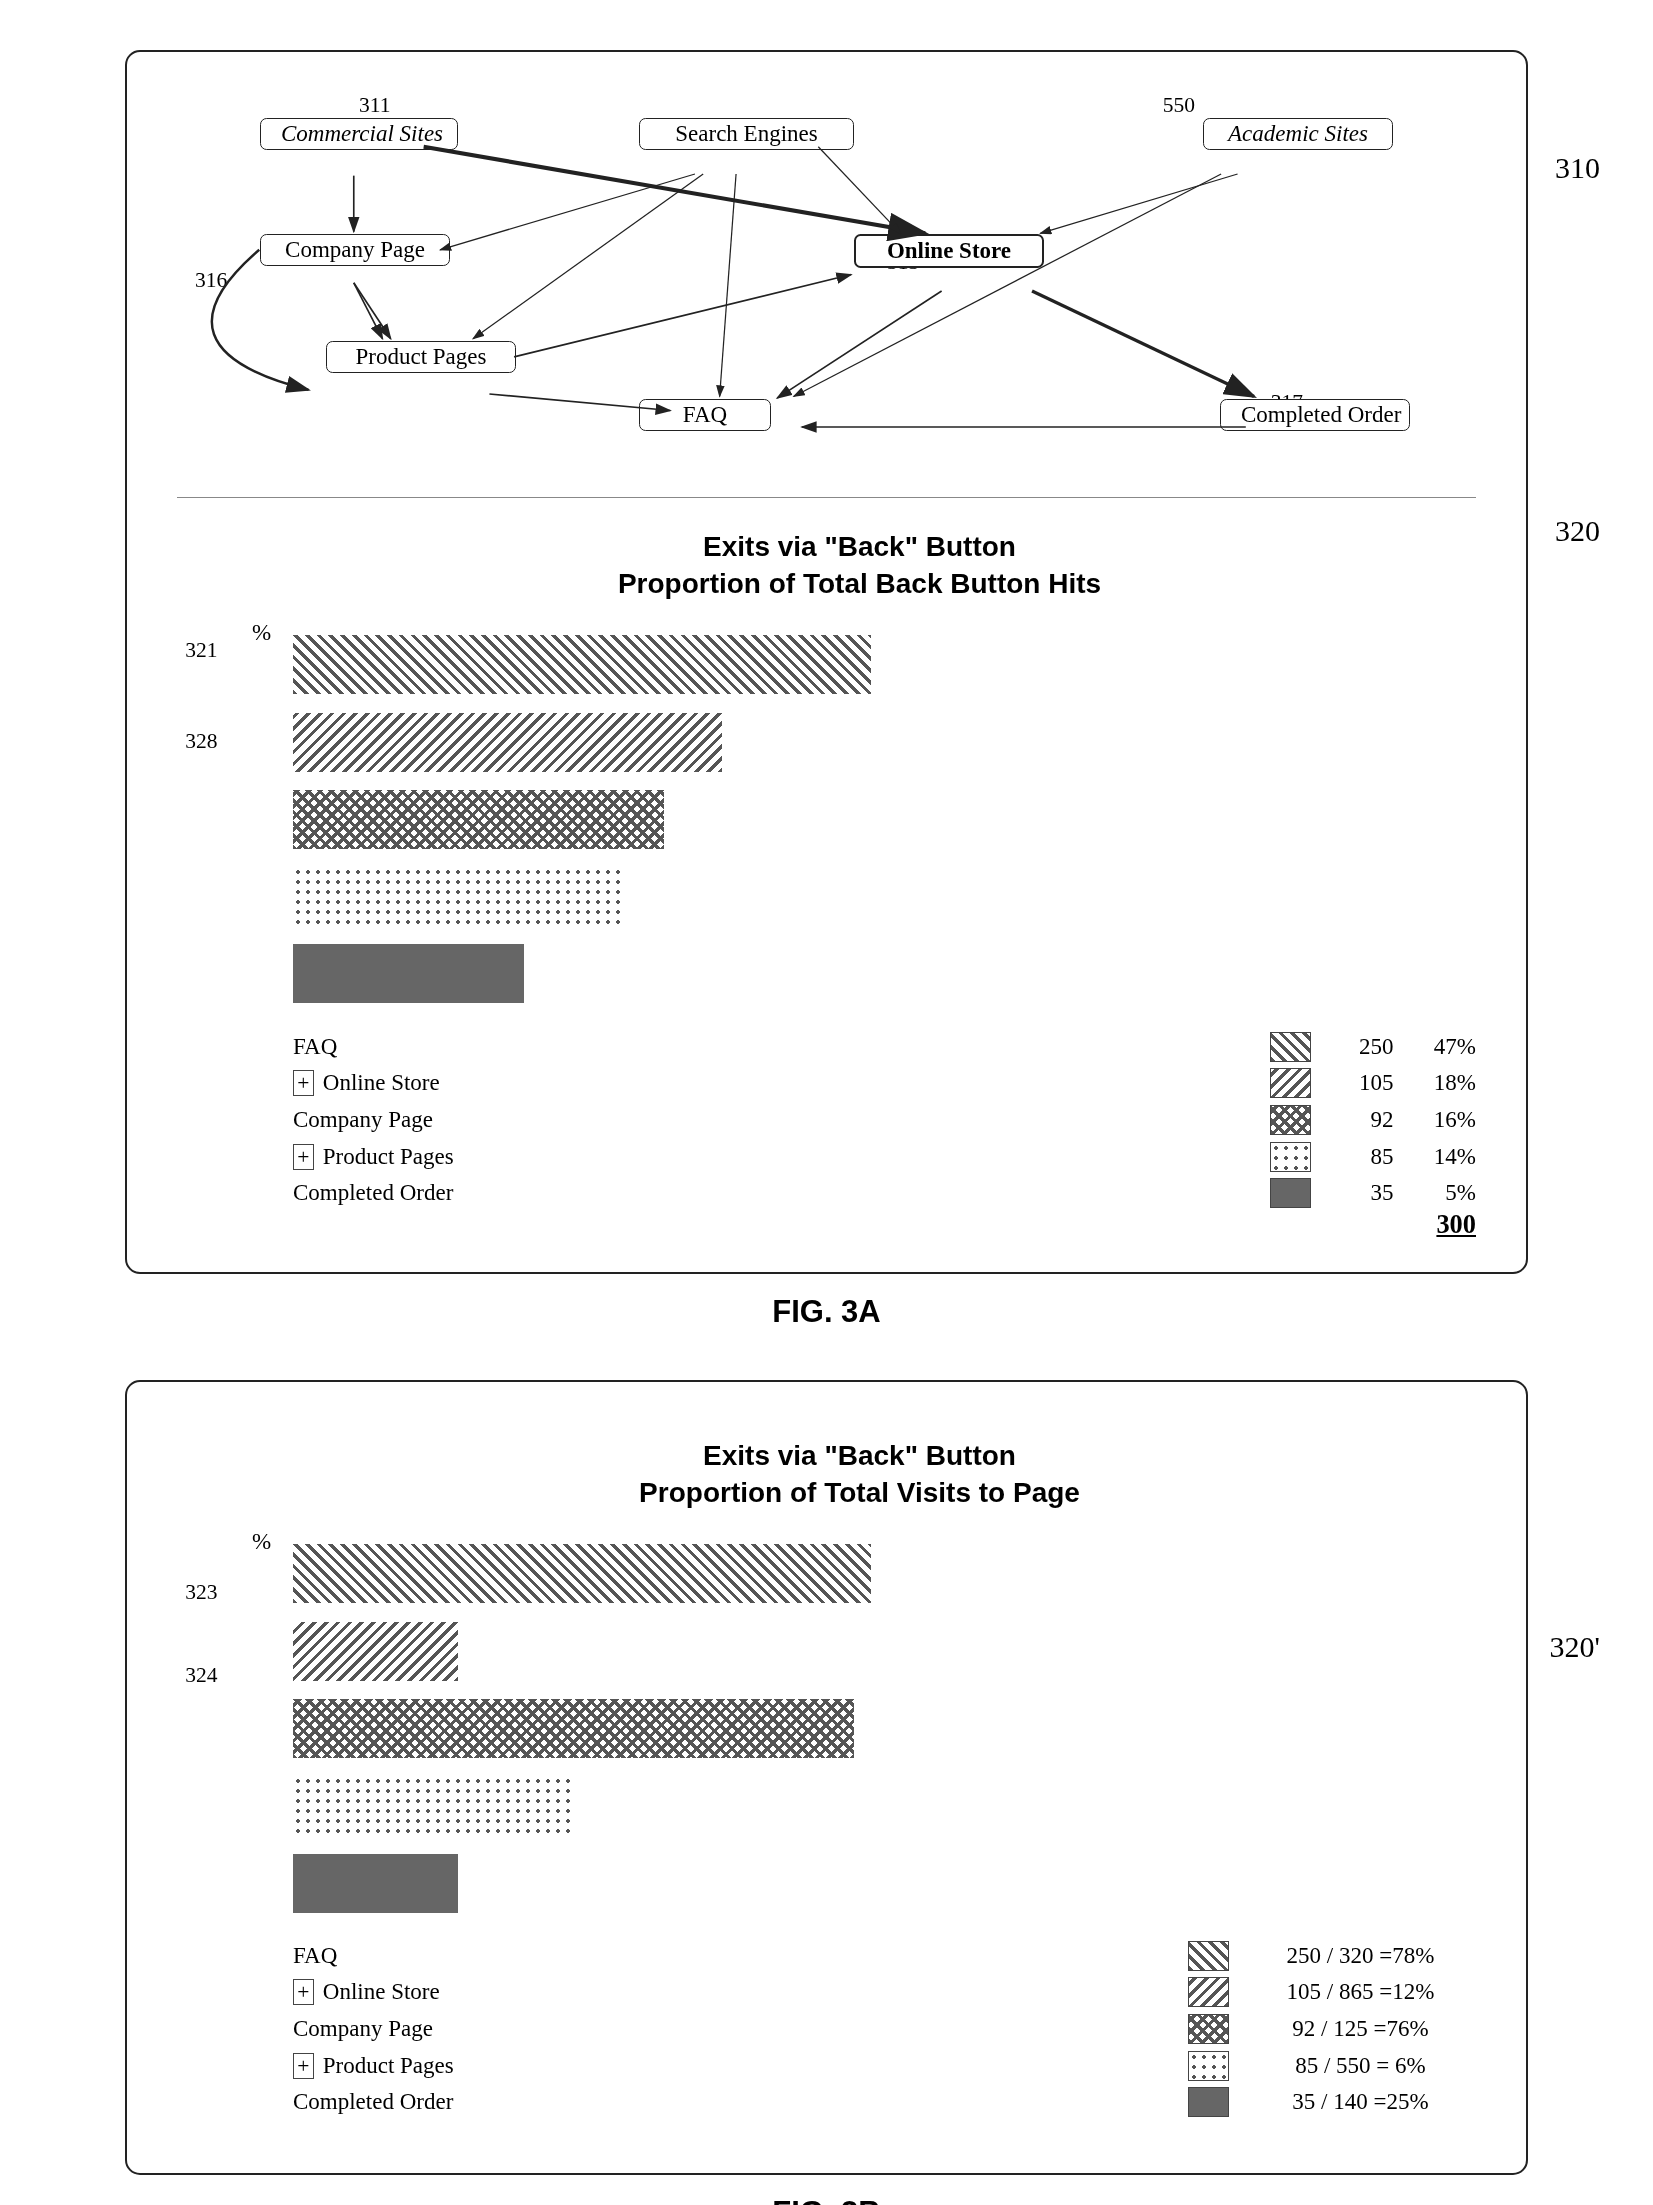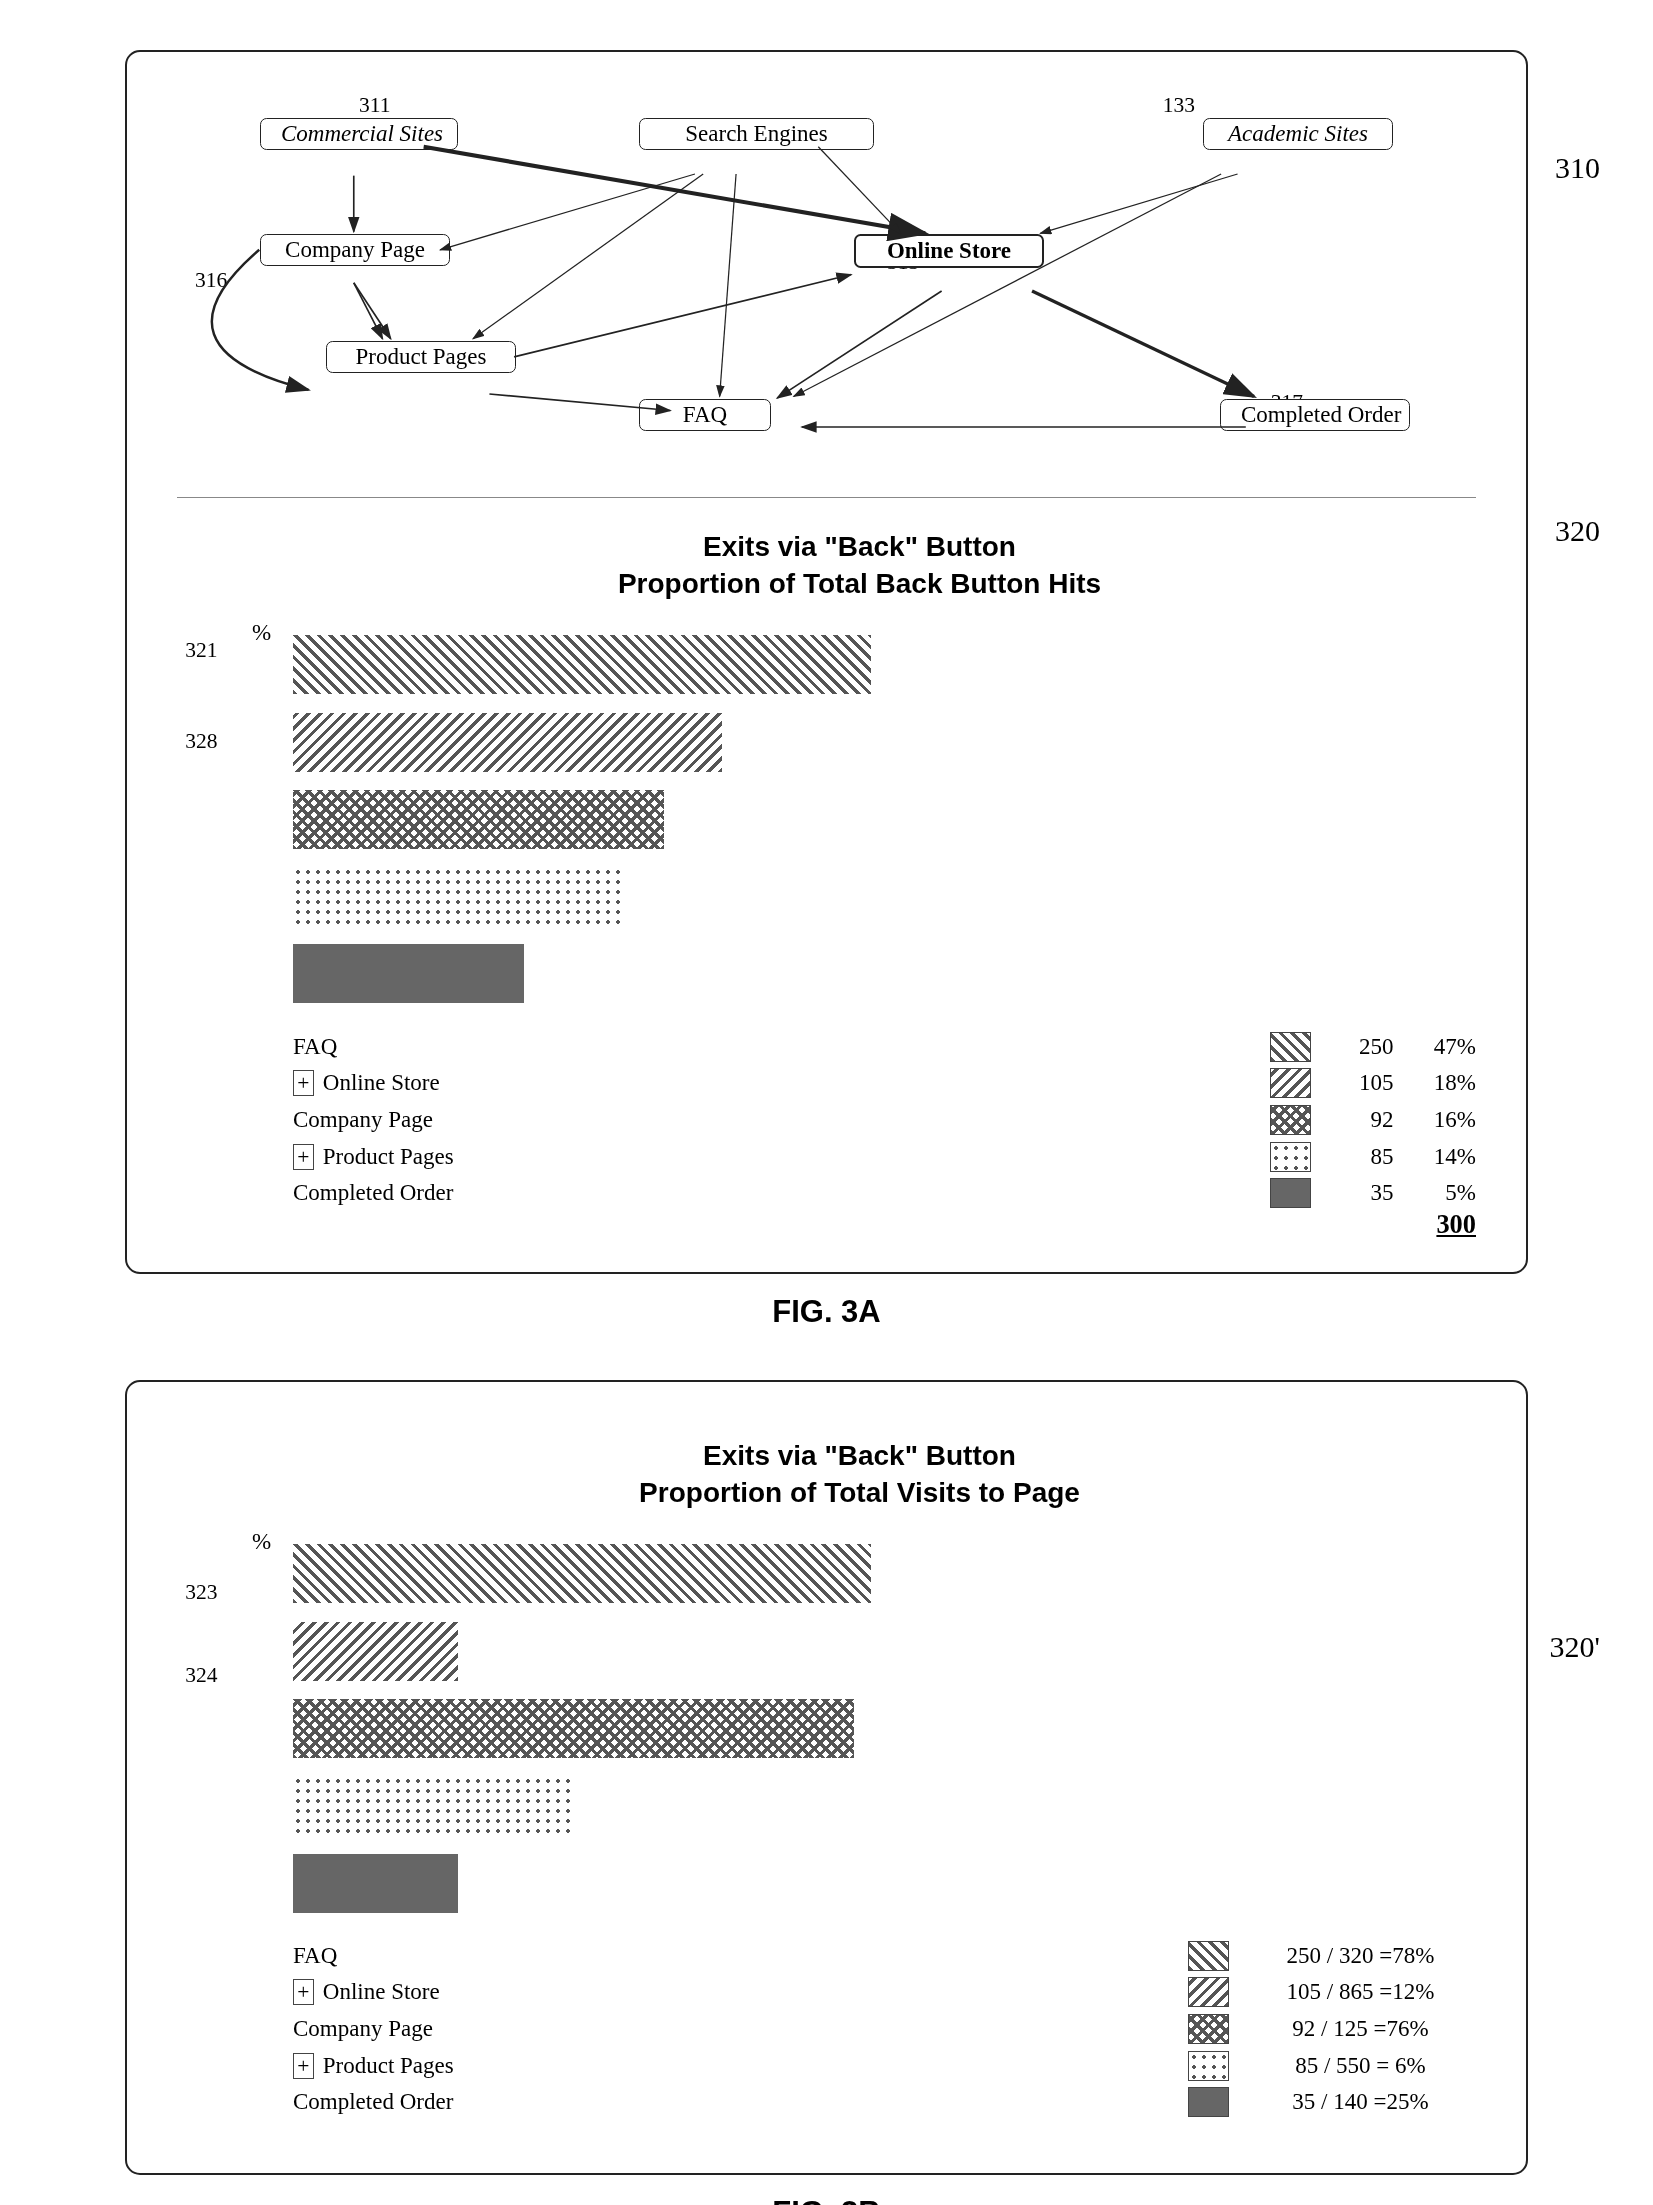--- a/index.html
+++ b/index.html
@@ -196,27 +196,27 @@
   <div class="fig3a-wrapper">
     <div class="fig3a-box">
 
       <span class="side-ref" style="top: 99px;">310</span>
 
       <span class="side-ref" style="top: 462px;">320</span>
 
       <div class="diagram-section">
 
         <span style="position:absolute; top:8.3px; left:182px; font-size:21.5px;">311</span>
-        <span style="position:absolute; top:8.3px; right:281px; font-size:21.5px;">133</span>
+        <span style="position:absolute; top:8.3px; right:281px; font-size:21.5px;">550</span>
         <span style="position:absolute; top:183px; left:18px; font-size:21.5px;">316</span>
         <span style="position:absolute; top:165px; left:710px; font-size:21.5px;">313</span>
         <span style="position:absolute; top:305px; right:173px; font-size:21.5px;">317</span>
 
         <div class="node italic" style="left:83px; top:33px; width:198px;">Commercial Sites</div>
-        <div class="node" style="left:462px; top:33px; width:235px;">Search Engines</div>
+        <div class="node" style="left:462px; top:33px; width:215px;">Search Engines</div>
         <div class="node italic" style="right:83px; top:33px; width:190px;">Academic Sites</div>
 
         <div class="node" style="left:83px; top:149px; width:190px;">Company Page</div>
         <div class="node" style="left:677px; top:149px; width:190px; font-weight:bold; border-width:2.5px;">Online Store</div>
 
         <div class="node" style="left:149px; top:256px; width:190px;">Product Pages</div>
         <div class="node" style="left:462px; top:314px; width:132px;">FAQ</div>
         <div class="node" style="right:66px; top:314px; width:190px;">Completed Order</div>
 
         <svg class="diagram-svg" viewBox="0 0 1580 500" preserveAspectRatio="none">

